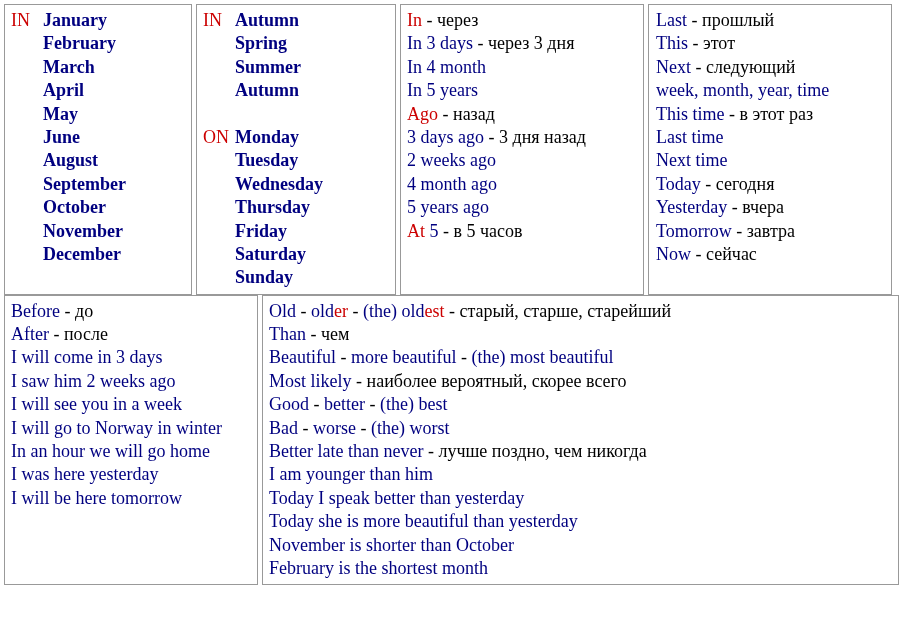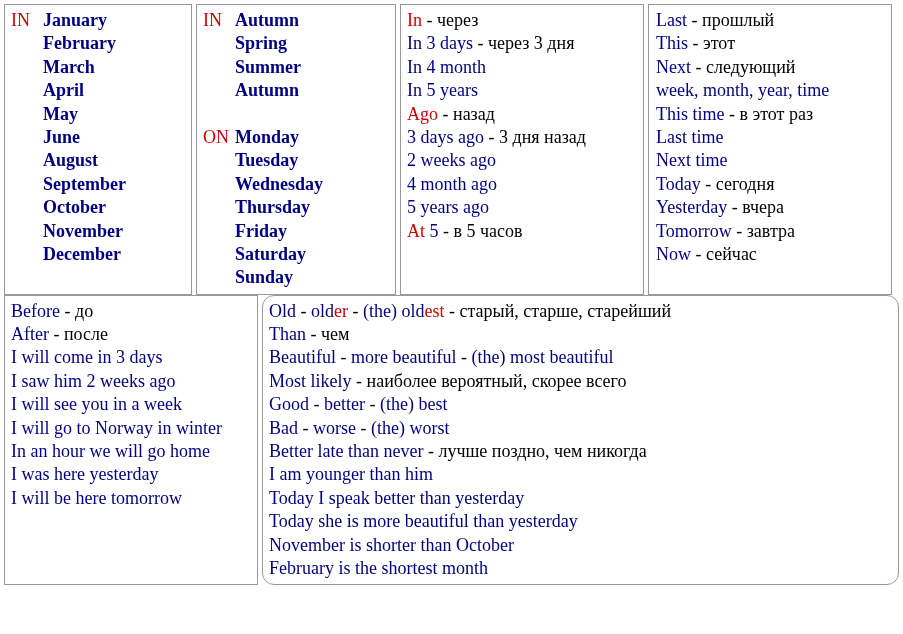--- a/index.html
+++ b/index.html
@@ -34,21 +34,21 @@
   }
   .navy { color: #000080; }
   .red { color: #cc0000; }
   .black { color: #000; }
   .gap { height: 1.3em; }
   .topbox1 { width: 188px; }
   .topbox2 { width: 200px; }
   .topbox3 { width: 244px; }
   .topbox4 { width: 244px; padding-left: 7px; }
   .botbox1 { width: 254px; }
-  .botbox2 { flex: 1; border-radius: 12px; }
+  .botbox2 { flex: 1; }
 </style>
 </head>
 <body>
 
 <div class="row">
 
   <div class="box box1 topbox1">
     <div class="prep-col">
       <div class="line red">IN</div>
     </div>

